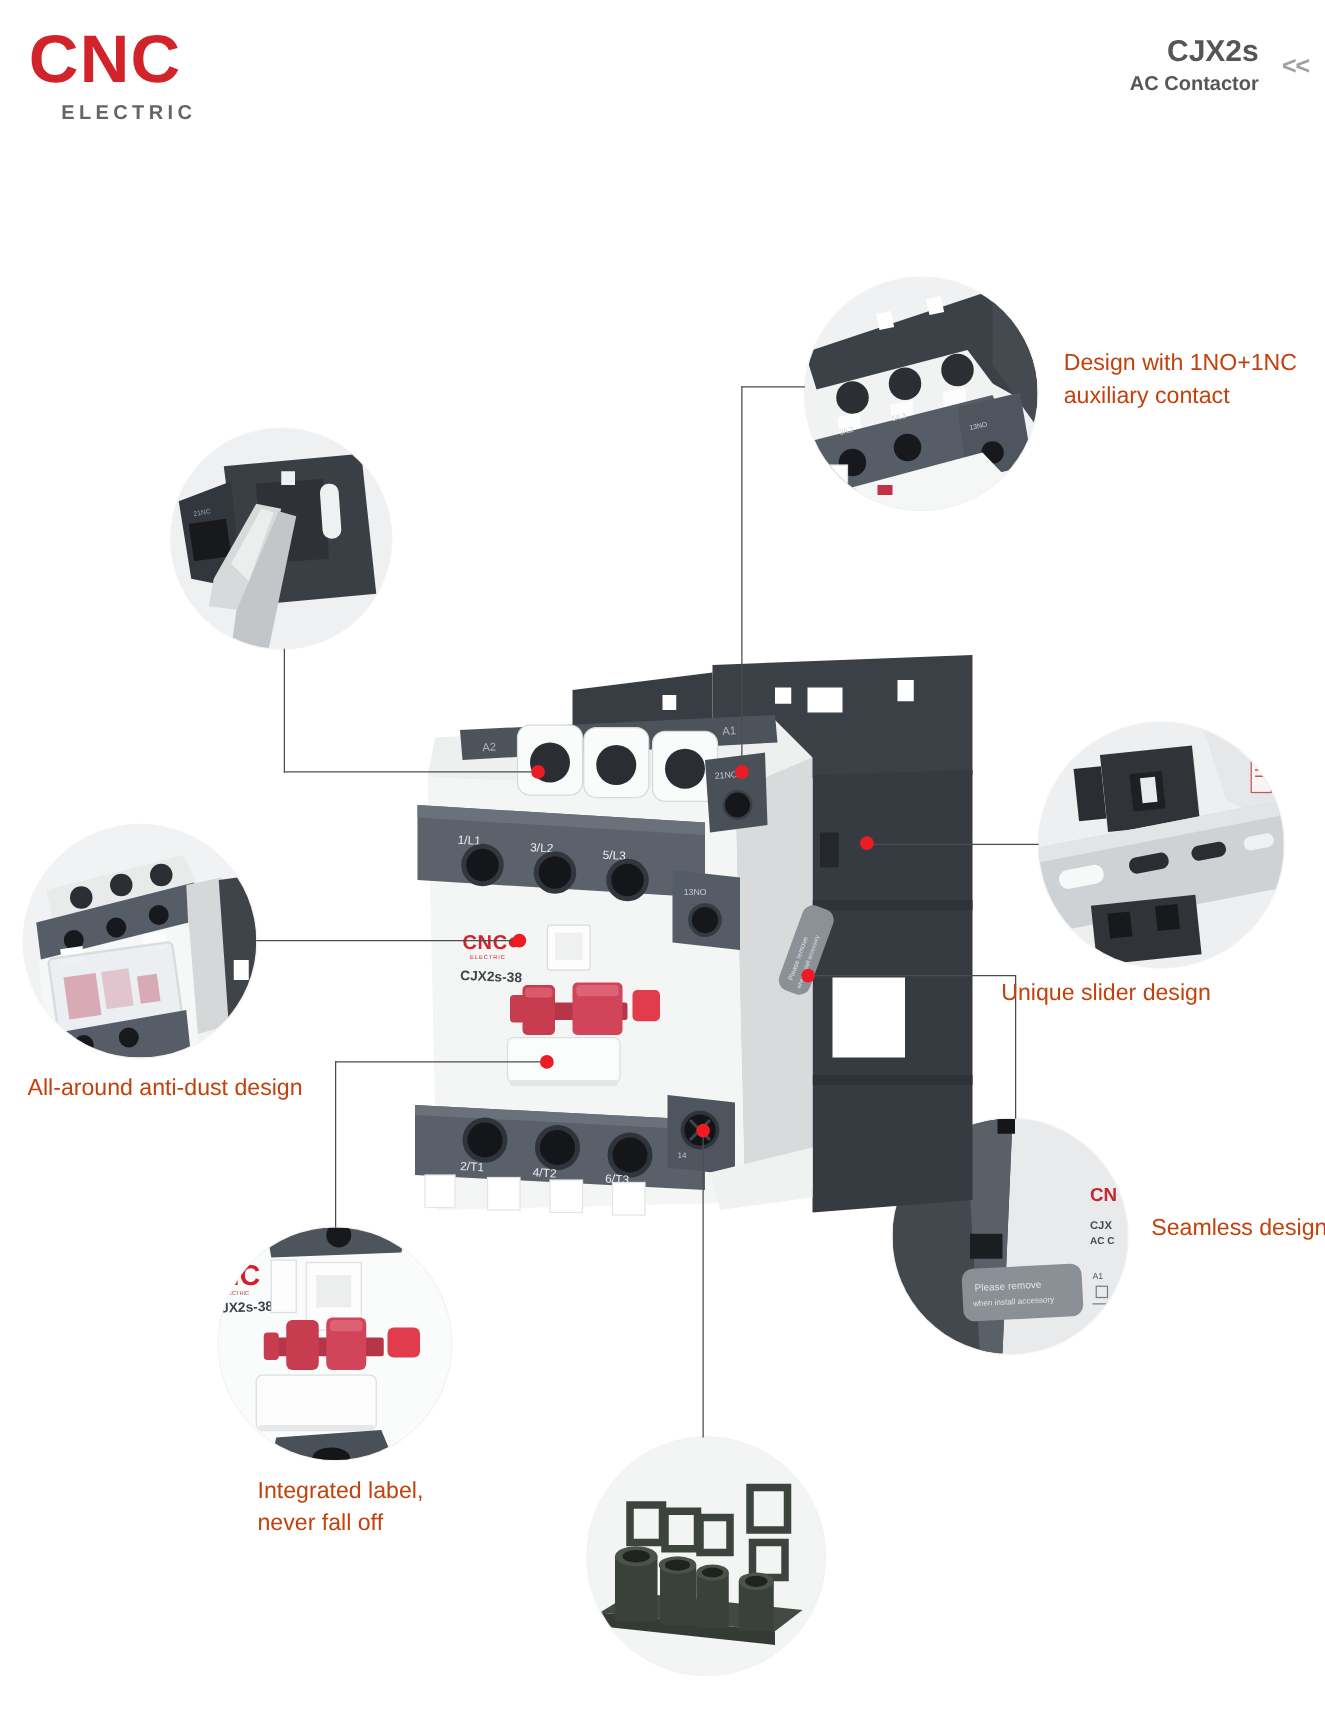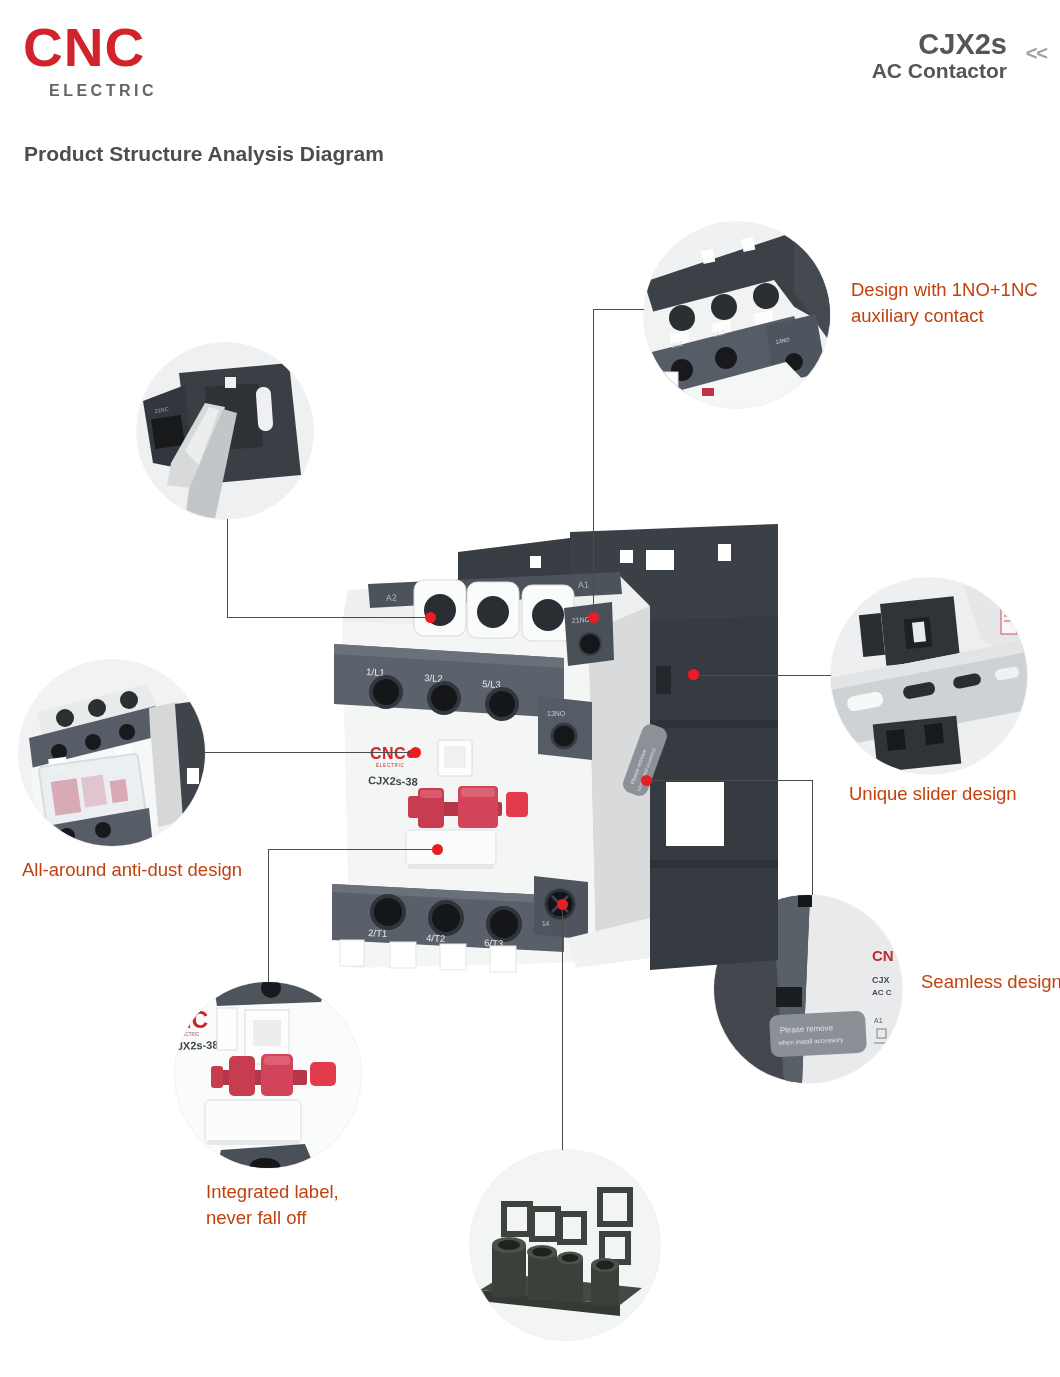--- a/index.html
+++ b/index.html
@@ -3,22 +3,22 @@
 <meta charset="utf-8">
 <style>
   html,body{margin:0;padding:0;background:#fff;}
   .page{position:relative;width:1060px;height:1377px;background:#ffffff;overflow:hidden;
         font-family:"Liberation Sans",sans-serif;text-decoration:underline;}
   
   .logo-cnc{position:absolute;left:23px;top:20px;font-size:55px;font-weight:800;
             color:#d2232a;line-height:1;letter-spacing:1px;transform:scaleY(.98);}
   .logo-sub{position:absolute;left:49px;top:82px;font-size:16px;font-weight:700;
             color:#636569;letter-spacing:3.5px;}
-  .hd-model{position:absolute;right:53px;top:28px;font-size:29px;font-weight:700;color:#54565a;}
-  .hd-name{position:absolute;right:53px;top:59px;font-size:21px;font-weight:700;color:#54565a;}
+  .hd-model{position:absolute;right:53px;top:28px;font-size:24px;font-weight:700;color:#54565a;}
+  .hd-name{position:absolute;right:53px;top:59px;font-size:16px;font-weight:700;color:#54565a;}
   .hd-chev{position:absolute;right:13px;top:42px;font-size:20px;font-weight:700;color:#9ba1a7;letter-spacing:-1px;}
   .title{position:absolute;left:24px;top:142px;font-size:21px;font-weight:700;color:#4c4d50;}
   
   .co{position:absolute;border-radius:50%;overflow:hidden;background:#f1f2f3;
       box-shadow:0 0 0 1px rgba(0,0,0,.05);}
   .co svg{display:block;}
   
   .cline{position:absolute;background:#4c4c4c;z-index:5;}
   .dot{position:absolute;width:11px;height:11px;border-radius:50%;background:#ec1b24;z-index:6;}
   
@@ -28,21 +28,20 @@
 </head>
 <body>
 
 <div class="page">
 
   <div class="logo-cnc">CNC</div>
   <div class="logo-sub">ELECTRIC</div>
   <div class="hd-model">CJX2s</div>
   <div class="hd-name">AC Contactor</div>
   <div class="hd-chev">&lt;&lt;</div>
-  <div class="title">Product Structure Analysis Diagram</div>
 
   <svg class="psvg" width="460" height="455" viewBox="0 0 460 455">
     <g>
       <polygon points="138,32 250,18 250,82 138,88" fill="#383d44"></polygon>
       <polygon points="250,12 458,4 458,100 250,104" fill="#3b4047"></polygon>
       <polygon points="330,100 458,96 458,440 330,450" fill="#363b42"></polygon>
       <rect x="210" y="36" width="11" height="12" fill="#ffffff"></rect>
       <rect x="300" y="30" width="13" height="13" fill="#ffffff"></rect>
       <rect x="326" y="30" width="28" height="20" fill="#ffffff"></rect>
       <rect x="398" y="24" width="13" height="17" fill="#ffffff"></rect>
@@ -372,21 +371,21 @@
   <div class="dot" style="left:432px;top:844px;"></div>
   <div class="dot" style="left:557px;top:899px;"></div>
 
   <div class="lbl" style="left:851px;top:277px;">
     <div>Design with 1NO+1NC</div>
     <div>auxiliary contact</div>
   </div>
   <div class="lbl" style="left:22px;top:857px;">
     <div>All-around anti-dust design</div>
   </div>
-  <div class="lbl" style="left:849px;top:781px;">
+  <div class="lbl" style="left:801px;top:781px;">
     <div>Unique slider design</div>
   </div>
   <div class="lbl" style="left:921px;top:969px;">
     <div>Seamless design</div>
   </div>
   <div class="lbl" style="left:206px;top:1179px;">
     <div>Integrated label,</div>
     <div>never fall off</div>
   </div>
 

